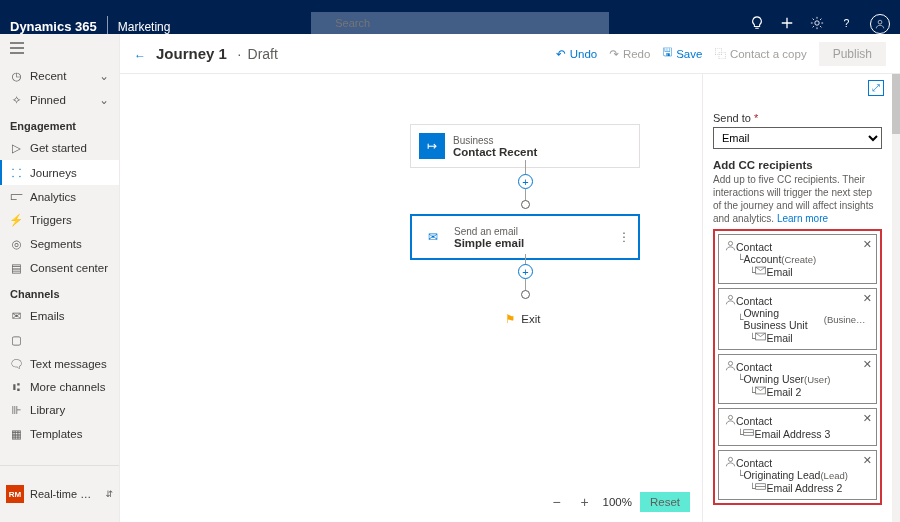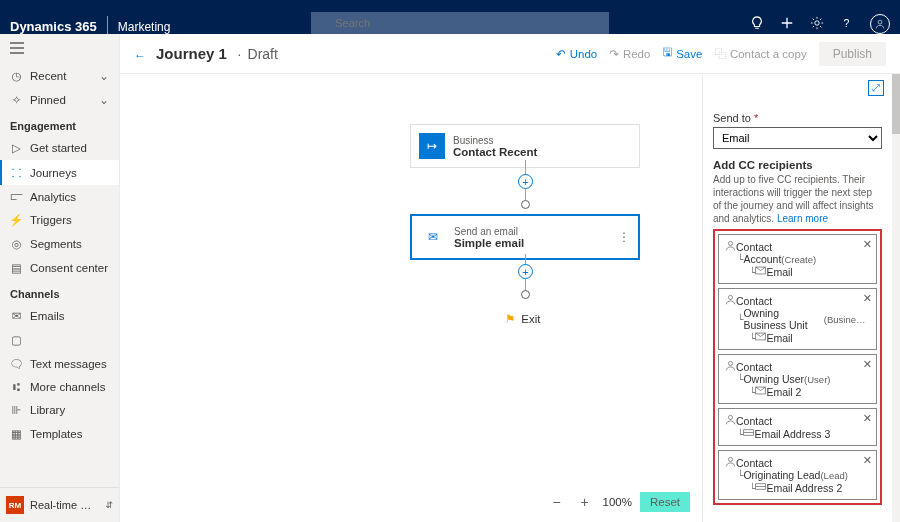--- a/index.html
+++ b/index.html
@@ -20,21 +20,21 @@
 
 
 .shell { display: flex; height: 488px; }
 .sidebar { width: 120px; background: #f3f2f1; border-right: 1px solid #edebe9; display: flex; flex-direction: column; font-size: 11.5px; }
 .sidebar .ham { padding: 8px 10px; cursor: pointer; }
 .sidebar .nav { flex: 1; overflow: hidden; }
 .sidebar .item { display: flex; align-items: center; padding: 5px 10px; cursor: pointer; gap: 7px; }
 .sidebar .item.sel { background: #fff; border-left: 2px solid #0078d4; padding-left: 8px; }
 .sidebar .item .chev { margin-left: auto; color: #605e5c; }
 .sidebar .group { padding: 8px 10px 4px; font-weight: 600; font-size: 11px; color: #323130; }
-.sidebar .footer { border-top: 1px solid #e1dfdd; display: flex; align-items: center; padding: 8px 6px; gap: 6px; }
+.sidebar .footer { border-top: 1px solid #e1dfdd; display: flex; align-items: center; padding: 19px 6px; gap: 6px; }
 .sidebar .footer .sq { width: 18px; height: 18px; background: #d83b01; color:#fff; font-size: 8px; display:flex; align-items:center; justify-content:center; font-weight:600;}
 .sidebar .footer .txt { font-size: 11px; white-space: nowrap; overflow: hidden; text-overflow: ellipsis; flex:1; }
 .sb-ico { width: 13px; display:inline-flex; justify-content:center; color:#605e5c; }
 
 
 .main { flex: 1; display: flex; flex-direction: column; position: relative; }
 .cmdbar { height: 40px; display: flex; align-items: center; padding: 0 14px; border-bottom: 1px solid #edebe9; }
 .cmdbar .back { color: #0078d4; cursor: pointer; margin-right: 10px; }
 .cmdbar .title { font-size: 15px; font-weight: 600; }
 .cmdbar .status { color: #605e5c; margin-left: 10px; font-size: 14px; }

